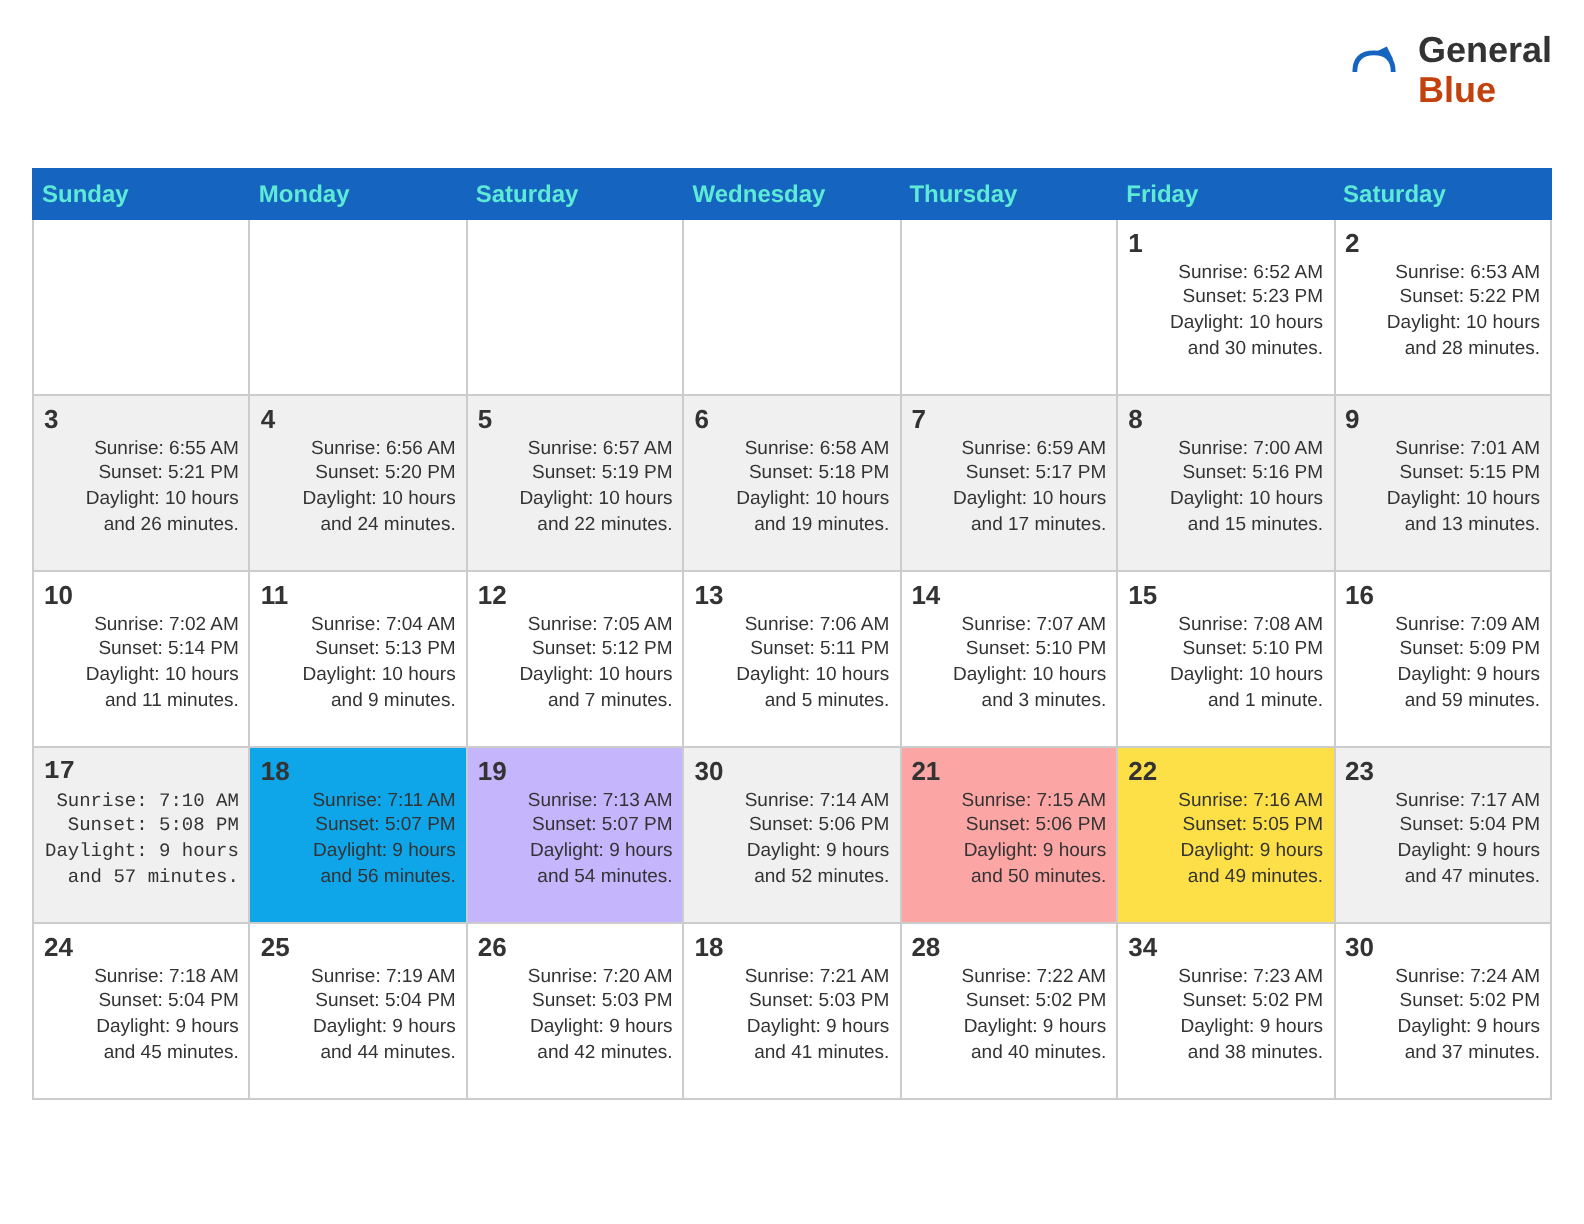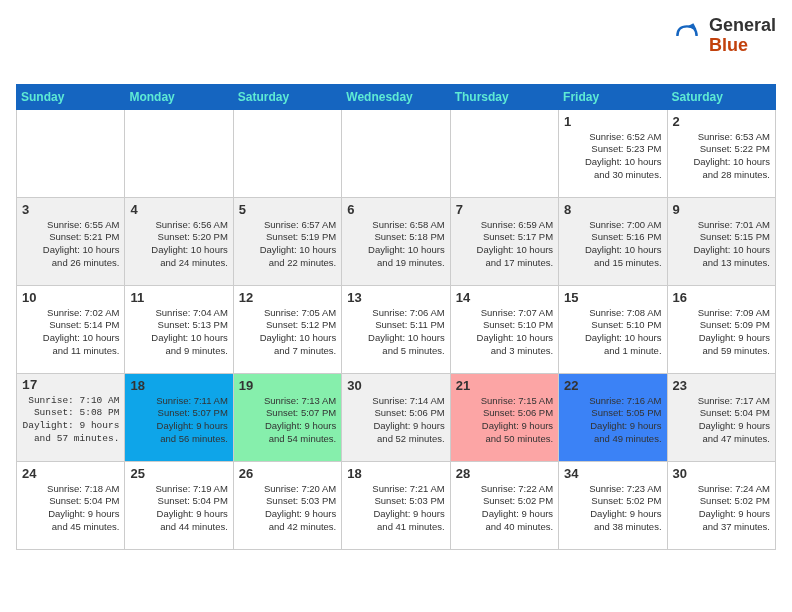--- a/index.html
+++ b/index.html
@@ -196,33 +196,33 @@
       </tr>
       <tr>
         <td style="background: rgb(240, 240, 240); font-family: Liberation Mono, monospace;">
           <span class="day-number">17</span>
           <div class="cell-info">Sunrise: 7:10 AM<br>Sunset: 5:08 PM<br>Daylight: 9 hours<br>and 57 minutes.</div>
         </td>
         <td style="background: #0ea5e9;">
           <span class="day-number">18</span>
           <div class="cell-info">Sunrise: 7:11 AM<br>Sunset: 5:07 PM<br>Daylight: 9 hours<br>and 56 minutes.</div>
         </td>
-        <td style="background: #86efac; margin-left: 21px;">
+        <td style="background: #c4b5fd; margin-left: 21px;">
           <span class="day-number">19</span>
           <div class="cell-info">Sunrise: 7:13 AM<br>Sunset: 5:07 PM<br>Daylight: 9 hours<br>and 54 minutes.</div>
         </td>
         <td style="background: rgb(240, 240, 240);">
           <span class="day-number">30</span>
           <div class="cell-info">Sunrise: 7:14 AM<br>Sunset: 5:06 PM<br>Daylight: 9 hours<br>and 52 minutes.</div>
         </td>
         <td style="background: #fca5a5;">
           <span class="day-number">21</span>
           <div class="cell-info">Sunrise: 7:15 AM<br>Sunset: 5:06 PM<br>Daylight: 9 hours<br>and 50 minutes.</div>
         </td>
-        <td style="background: #3b82f6; margin-left: 24px;">
+        <td style="background: #fde047; margin-left: 24px;">
           <span class="day-number">22</span>
           <div class="cell-info">Sunrise: 7:16 AM<br>Sunset: 5:05 PM<br>Daylight: 9 hours<br>and 49 minutes.</div>
         </td>
         <td style="background: rgb(240, 240, 240); margin-left: 36px;">
           <span class="day-number">23</span>
           <div class="cell-info">Sunrise: 7:17 AM<br>Sunset: 5:04 PM<br>Daylight: 9 hours<br>and 47 minutes.</div>
         </td>
       </tr>
       <tr>
         <td>

